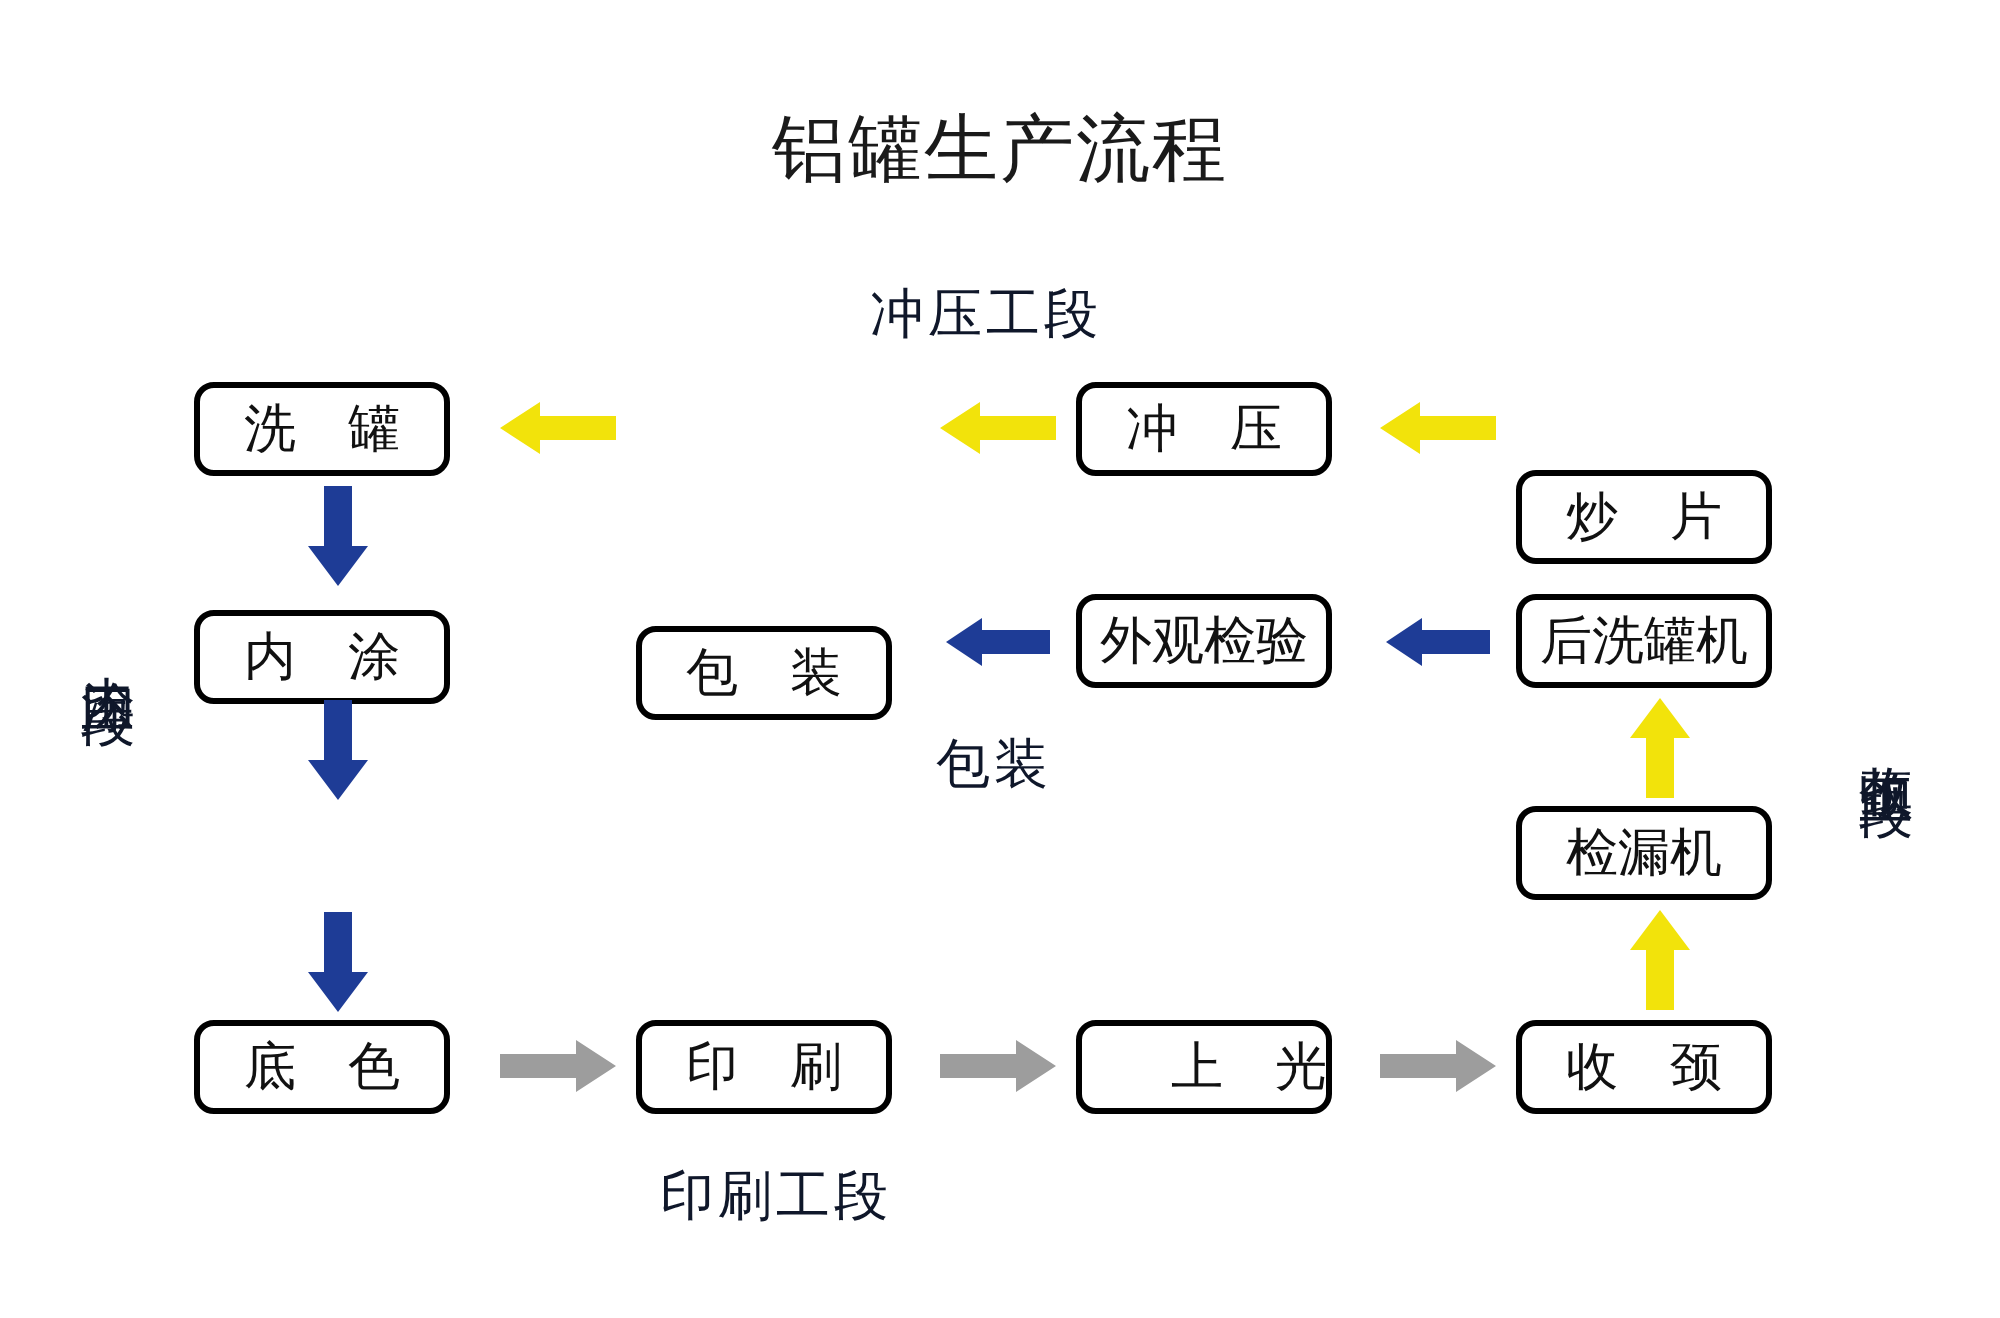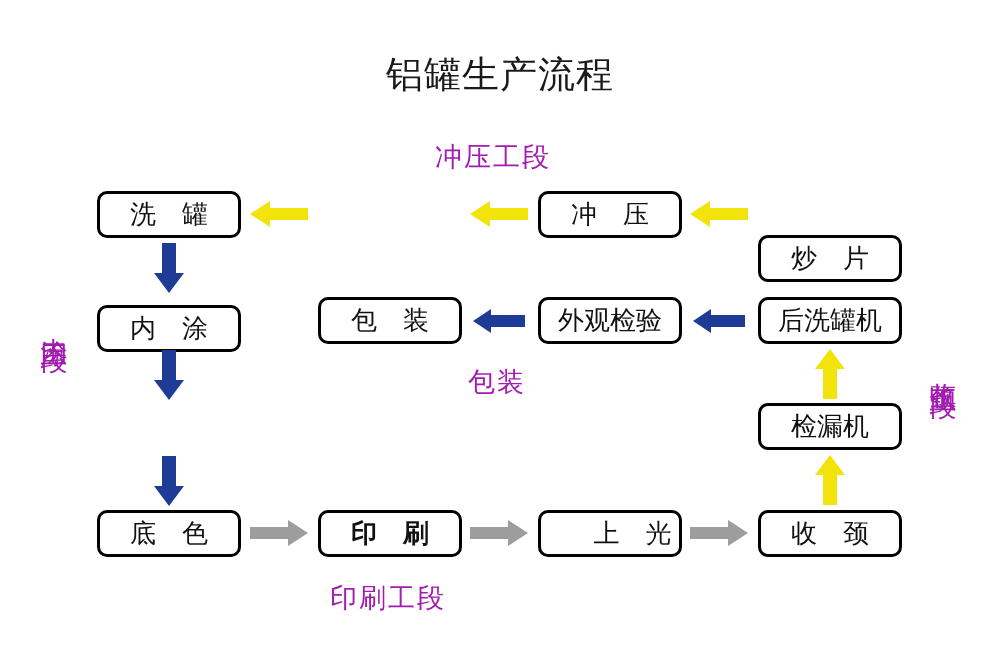--- a/index.html
+++ b/index.html
@@ -15,37 +15,37 @@
     position: absolute;
     left: 0; top: 50px;
     width: 1000px;
     text-align: center;
     font-size: 37px;
     color: #1a1a1a;
     letter-spacing: 1px;
   }
   .node {
     position: absolute;
-    width: 144px;
+    width: 128px;
     height: 47px;
     box-sizing: border-box;
     background: #ffffff;
     border: 3px solid #000000;
     border-radius: 10px;
     display: flex;
     align-items: center;
     justify-content: center;
     font-size: 26px;
     color: #111111;
     white-space: nowrap;
   }
   .section-label {
     position: absolute;
     font-size: 27px;
-    color: #a21caf;
+    color: #0f172a;
     letter-spacing: 2px;
     white-space: nowrap;
   }
   .section-label.vertical {
     writing-mode: vertical-rl;
     text-orientation: upright;
     letter-spacing: 3px;
   }
   .arrow { position: absolute; display: block; }
 </style>
@@ -60,28 +60,28 @@
   <div class="section-label vertical" style="left:36px; top:316px;">内涂工段</div>
   <div class="section-label" style="left:468px; top:364px;">包装</div>
   <div class="section-label vertical" style="left:925px; top:362px;">收颈工段</div>
   <div class="section-label" style="left:330px; top:580px;">印刷工段</div>
 
   <div class="node" style="left:97px;  top:191px;">洗　罐</div>
   <div class="node" style="left:538px; top:191px;">冲　压</div>
   <div class="node" style="left:758px; top:191px;margin-top:44px;">炒　片</div>
 
   <div class="node" style="left:97px;  top:305px;text-align:center;">内　涂</div>
-  <div class="node" style="left:318px; top:297px;font-family:Liberation Mono, monospace;">包　装</div>
+  <div class="node" style="left:318px; top:313px;font-family:Liberation Mono, monospace;">包　装</div>
   <div class="node" style="left:538px; top:297px;">外观检验</div>
   <div class="node" style="left:758px; top:297px;">后洗罐机</div>
 
   <div class="node" style="left:758px; top:403px;">检漏机</div>
 
   <div class="node" style="left:97px;  top:510px;">底　色</div>
-  <div class="node" style="left:318px; top:510px;font-weight:bold;">印　刷</div>
+  <div class="node" style="left:318px; top:510px;">印　刷</div>
   <div class="node" style="left:538px; top:510px;padding-left:45px;">上　光</div>
   <div class="node" style="left:758px; top:510px;">收　颈</div>
 
   <svg class="arrow" style="left:250px; top:201px;" width="58" height="26" viewBox="0 0 58 26">
     <polygon points="0,13 20,0 20,7 58,7 58,19 20,19 20,26" fill="#F2E30B"></polygon>
   </svg>
   <svg class="arrow" style="left:470px; top:201px;" width="58" height="26" viewBox="0 0 58 26">
     <polygon points="0,13 20,0 20,7 58,7 58,19 20,19 20,26" fill="#F2E30B"></polygon>
   </svg>
   <svg class="arrow" style="left:690px; top:201px;" width="58" height="26" viewBox="0 0 58 26">

